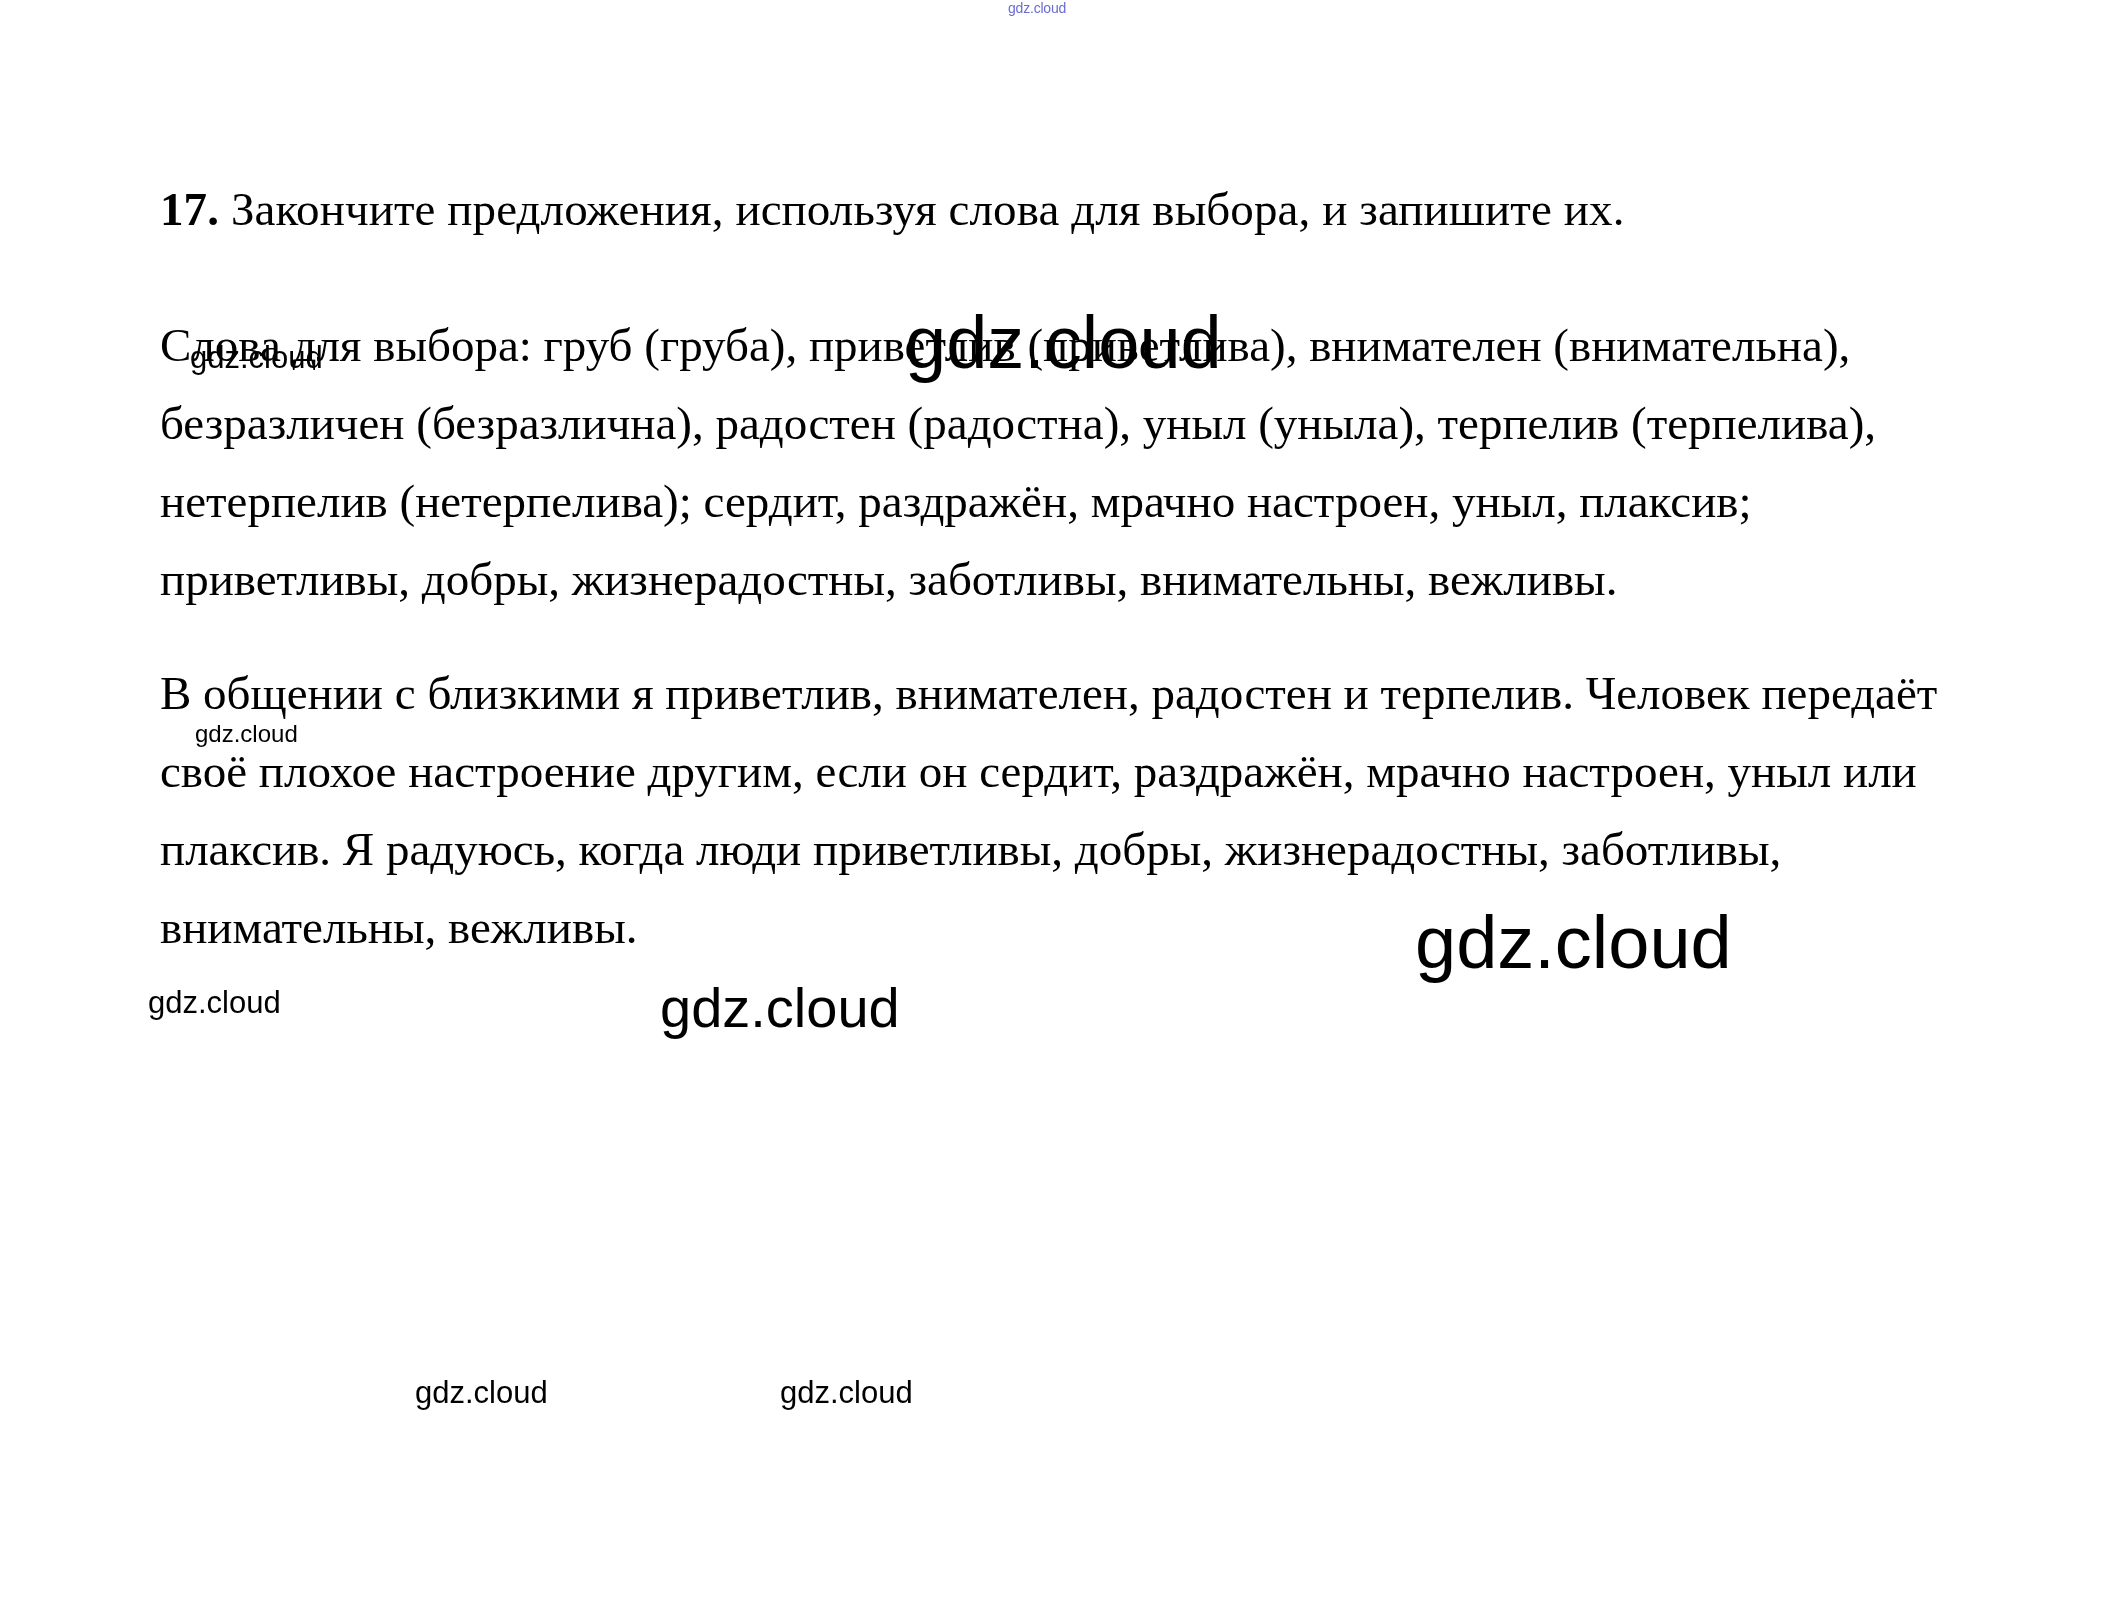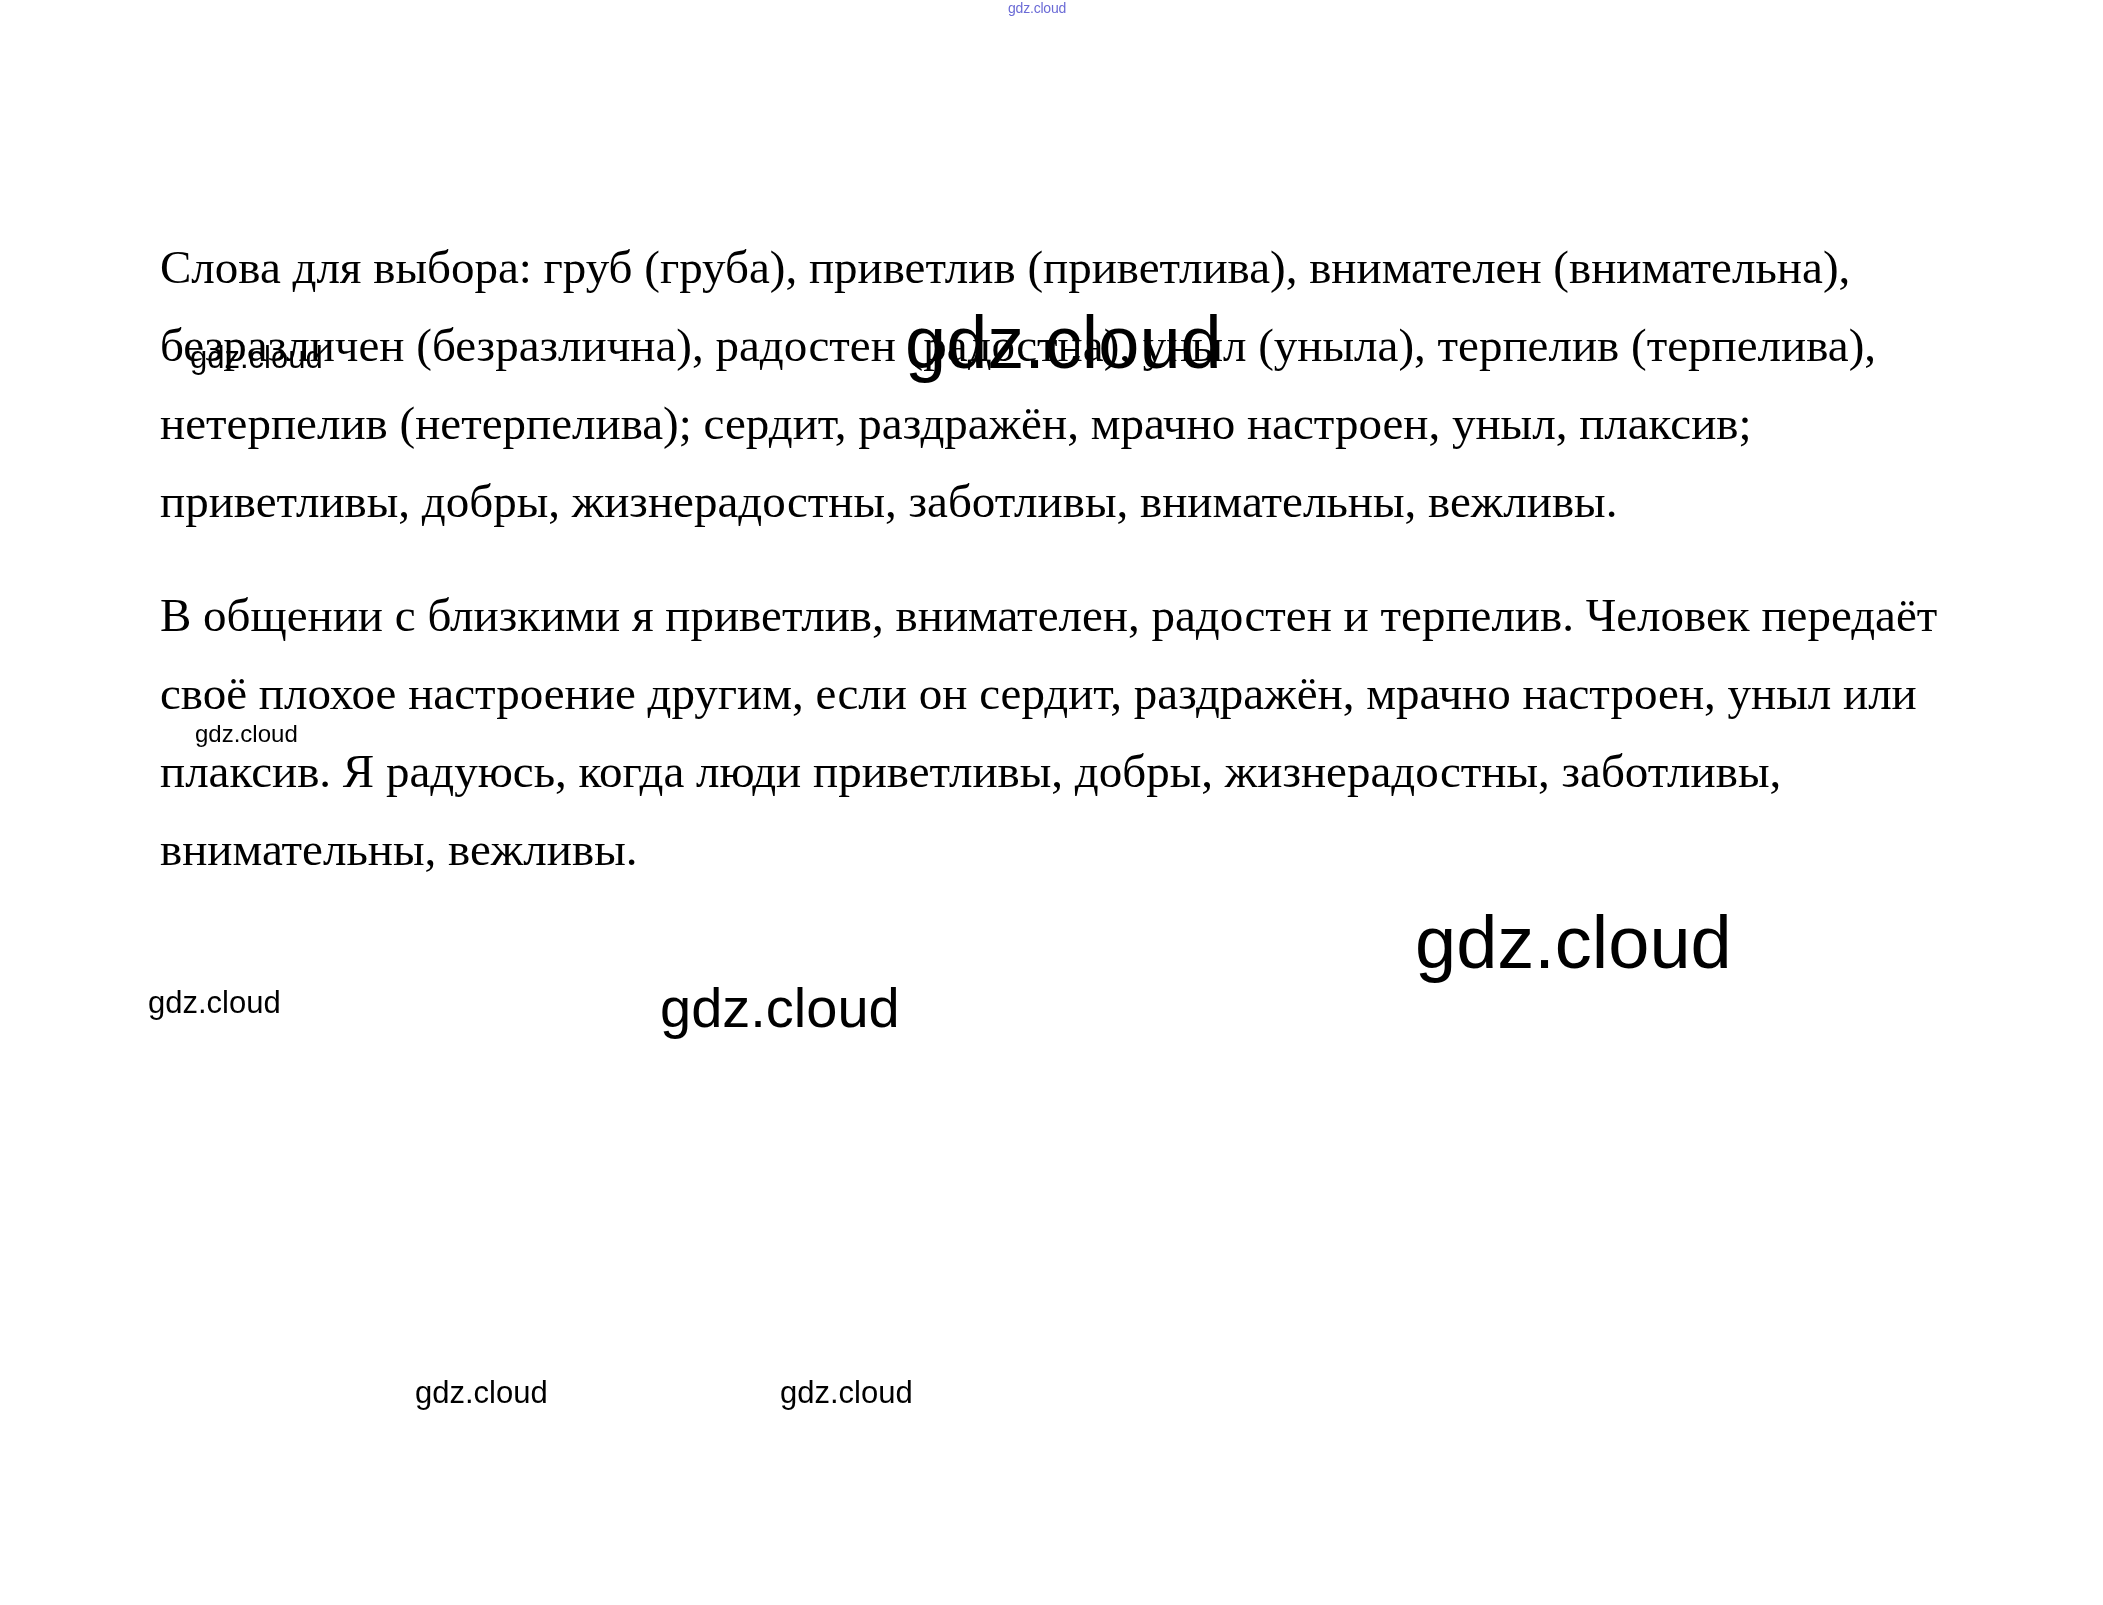--- a/index.html
+++ b/index.html
@@ -95,20 +95,21 @@
 </style>
 </head>
 <body>
 
 <div class="page">
 
   <div class="wm-top">gdz.cloud</div>
 
   <div class="content">
 
+    <p class="line"><span class="task-num">17.</span> <span>Закончите предложения, используя слова для выбора, и запишите их.</span></p>
 
     <div class="gap-med"></div>
 
 
     <div class="gap-small"></div>
 
     <p class="blk">Слова для выбора: груб (груба), приветлив (приветлива), внимателен (внимательна), безразличен (безразлична), радостен (радостна), уныл (уныла), терпелив (терпелива), нетерпелив (нетерпелива); сердит, раздражён, мрачно настроен, уныл, плаксив; приветливы, добры, жизнерадостны, заботливы, внимательны, вежливы.</p>
 
     <div class="gap-med"></div>
 

